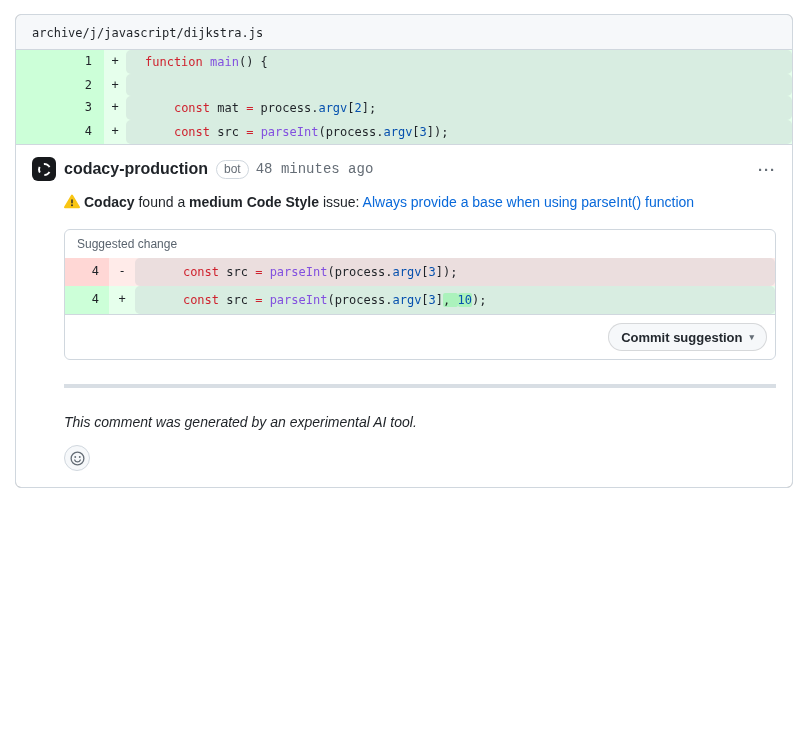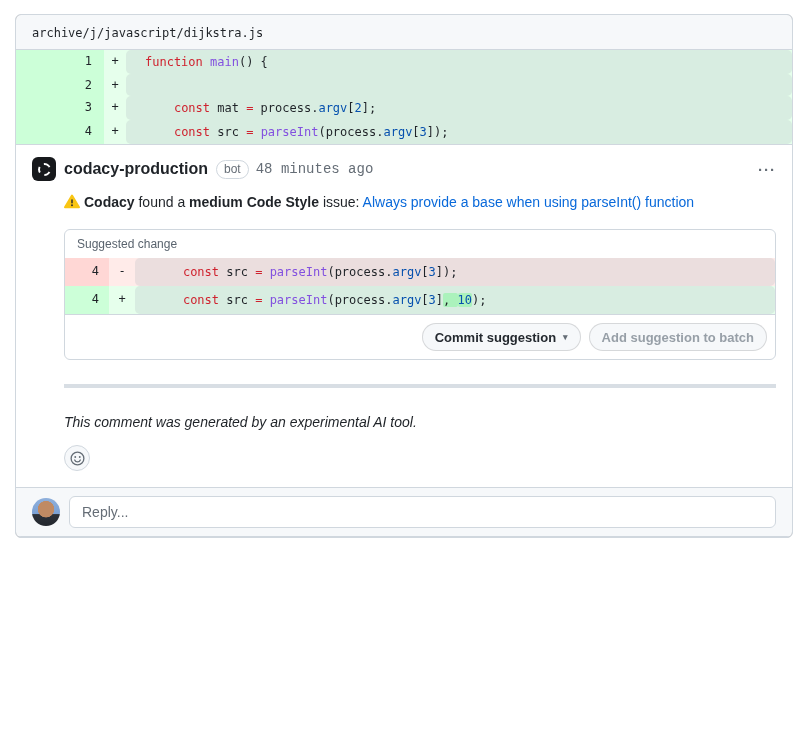--- a/index.html
+++ b/index.html
@@ -140,39 +140,34 @@
                 <span class="gutter">4</span>
                 <span class="sign">+</span>
                 <span class="code"><span>    </span><span class="k">const</span><span> src </span><span class="k">=</span><span> </span><span class="e">parseInt</span><span>(process.</span><span class="c">argv</span><span>[</span><span class="c">3</span><span>]</span><span class="hl">, </span><span class="c hl">10</span><span>);</span></span>
               </div>
           </div>
           <div class="suggestion-footer">
             <button class="btn">
               <span>Commit suggestion</span>
               <span class="caret">▾</span>
             </button>
-            <button class="btn disabled">Add suggestion to batch</button>
           </div>
         </div>
 
         <hr class="md-hr">
 
         <p class="footnote">This comment was generated by an experimental AI tool.</p>
 
         <button class="reaction-btn">
           <svg width="15" height="15" viewBox="0 0 16 16">
             <circle cx="8" cy="8" r="6.8" fill="none" stroke="currentColor" stroke-width="1.4"></circle>
             <circle cx="5.6" cy="6.4" r="1" fill="currentColor"></circle>
             <circle cx="10.4" cy="6.4" r="1" fill="currentColor"></circle>
             <path d="M5 9.6 a3.2 3.2 0 0 0 6 0" fill="none" stroke="currentColor" stroke-width="1.4" stroke-linecap="round"></path>
           </svg>
         </button>
       </div>
     </div>
 
-    <div class="reply-strip">
-      <span class="user-avatar"></span>
-      <input class="reply-input" type="text" placeholder="Reply..." style="">
-    </div>
 
 
   </div>
 </div>
 
 </body></html>

